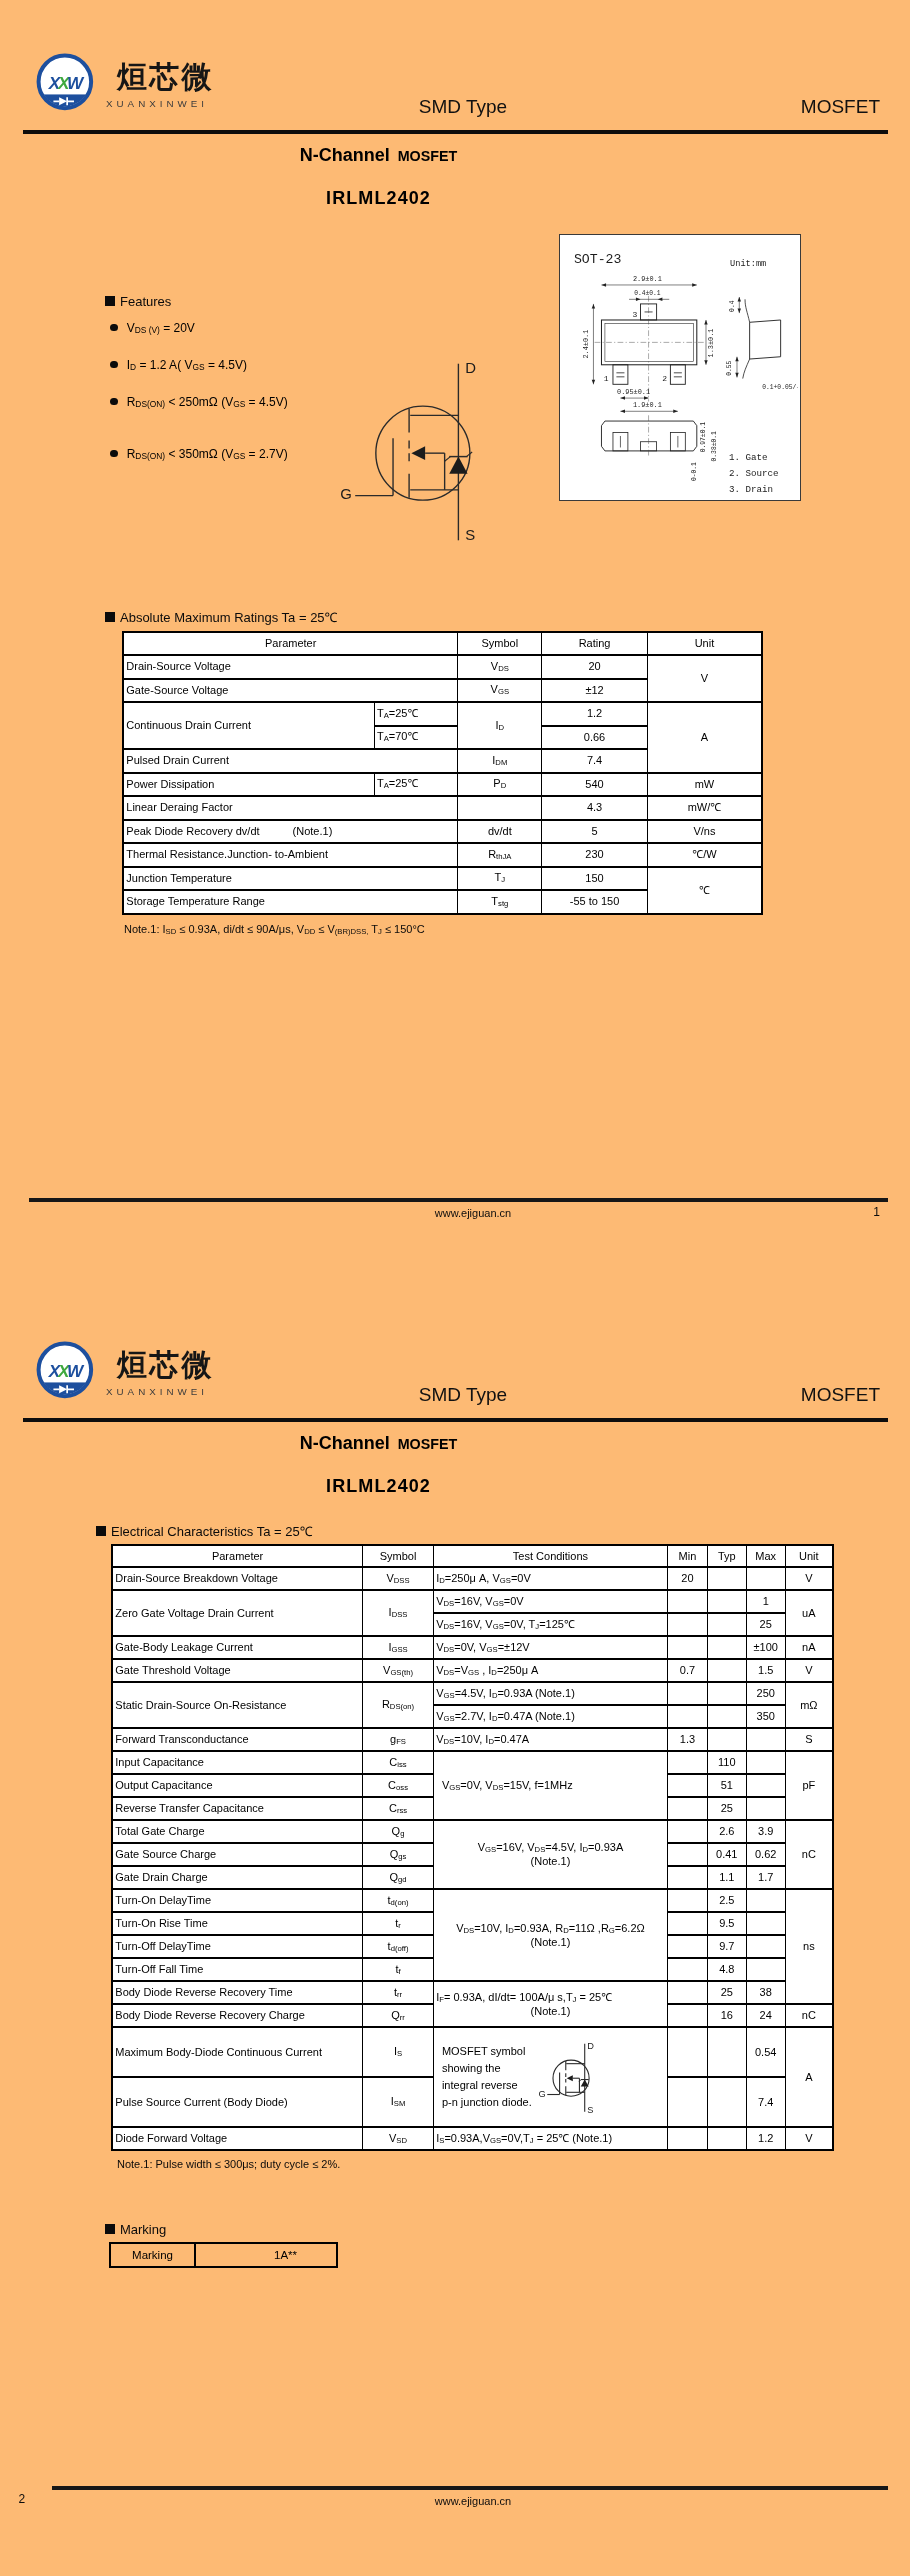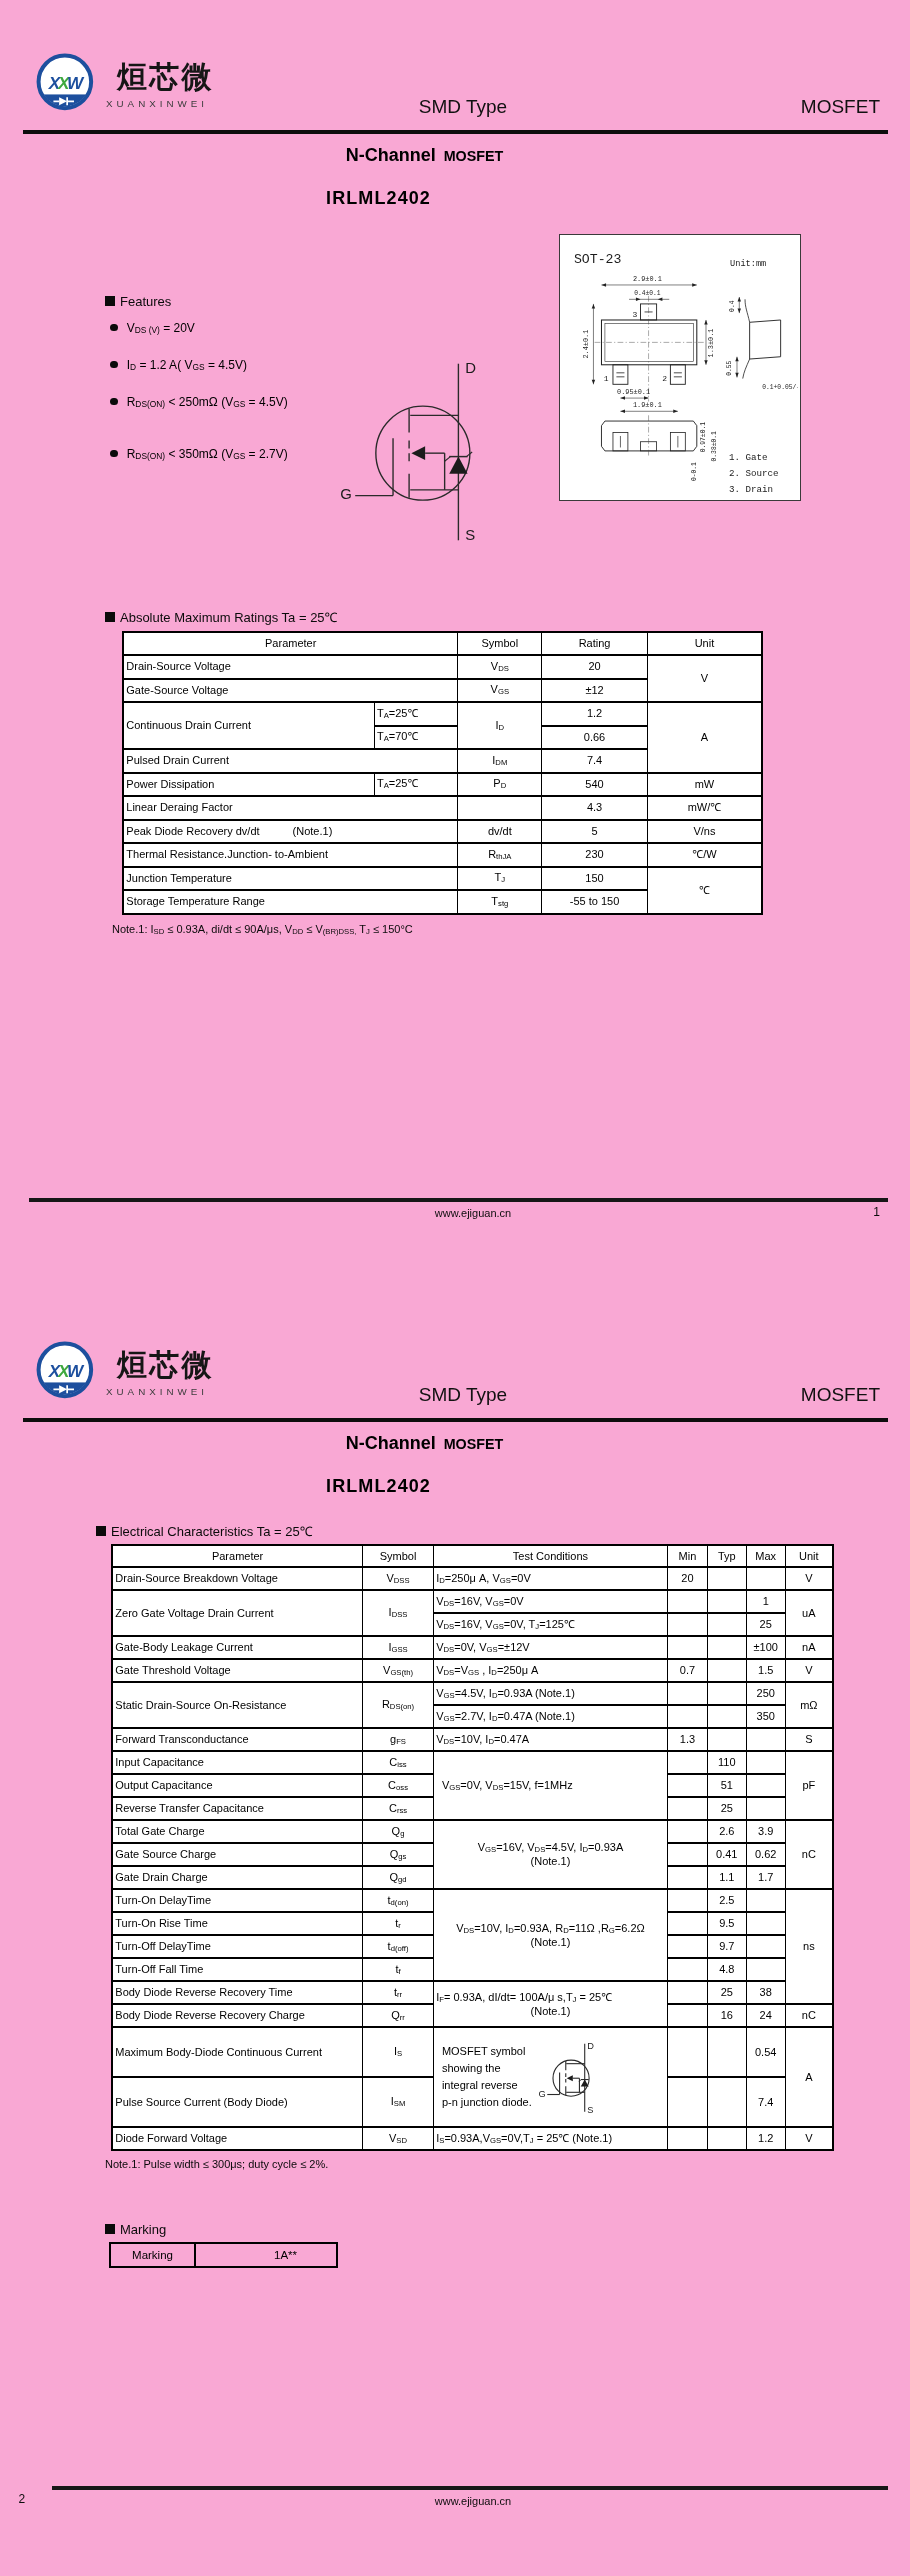--- a/index.html
+++ b/index.html
@@ -1,43 +1,43 @@
 <!DOCTYPE html>
 <html style="font-size:9.2px"><head>
 <meta charset="utf-8">
 <style>
   html,body{margin:0;padding:0;background:#fff;}
   body{width:910px;font-family:"Liberation Sans",sans-serif;color:#000;-webkit-font-smoothing:antialiased;}
-  .page{position:relative;width:910px;height:1288px;background:#f9a8d4;overflow:hidden;}
+  .page{position:relative;width:910px;height:1288px;background:#fdba74;overflow:hidden;}
   .abs{position:absolute;}
   .sb{font-size:0.7em;vertical-align:-0.14em;}
   
   .hdr-cn{position:absolute;left:117px;top:57px;font-size:30px;font-weight:bold;letter-spacing:2.3px;color:#161616;}
   .hdr-en{position:absolute;left:106px;top:98px;font-size:9.8px;letter-spacing:4px;color:#3c3c3c;}
   .hdr-center{position:absolute;left:8px;top:96px;width:100%;text-align:center;font-size:19px;color:#111;}
   .hdr-right{position:absolute;right:30px;top:96px;font-size:19px;color:#111;}
   .rule{position:absolute;left:23px;top:130px;width:865px;height:4px;background:#0d0d0d;}
-  .doc-title{position:absolute;left:0;top:145px;width:757px;text-align:center;font-weight:bold;margin-left:46px;}
+  .doc-title{position:absolute;left:0;top:145px;width:757px;text-align:center;font-weight:bold;}
   .doc-title .t1{font-size:18px;}
   .doc-title .t2{font-size:14.3px;margin-left:8px;}
   .part-no{position:absolute;left:0;top:188px;width:757px;text-align:center;font-size:18px;font-weight:bold;letter-spacing:1.1px;}
   .sec-head{position:absolute;font-size:13px;color:#0b0b0b;}
   .sec-head .sq{display:inline-block;width:9.8px;height:9.8px;background:#0b0b0b;margin-right:5.2px;}
   
   .feat-item{position:absolute;font-size:12px;}
   .feat-item .dot{display:inline-block;width:7.5px;height:7.5px;border-radius:50%;background:#0b0b0b;margin-right:9.2px;vertical-align:0.6px;}
   
   .pkg-box{position:absolute;left:559px;top:234px;width:240px;height:265px;border:1.1px solid #3a3a3a;background:#fff;}
   
   table.ds{border-collapse:collapse;background:#fff;}
   table.ds td,table.ds th{border-style:solid;border-color:#000;border-width:2.3px 1.7px;font-weight:normal;font-size:11px;padding:0 2.3px;line-height:1.15;}
   table.ds{border:2.3px solid #000;}
   td.l{text-align:left;padding-left:6.3px;}
   td.c,th{text-align:center;}
-  .note-line{position:absolute;font-size:11px;color:#0b0b0b;}
+  .note-line{position:absolute;font-size:11px;color:#0b0b0b;margin-left:12px;}
   
   .foot-bar{position:absolute;height:4px;background:#161616;}
   .foot-url{position:absolute;left:18px;width:100%;text-align:center;font-size:11px;color:#0d0d0d;}
   .foot-num{position:absolute;font-size:12px;color:#0d0d0d;}
   
   .mark-table{border-collapse:collapse;}
   .mark-table td{border:2.3px solid #000;font-size:11.5px;text-align:center;}
   svg text{font-family:"Liberation Mono","DejaVu Sans Mono",monospace;fill:#1c1c1c;}
   svg .lbl-sans{font-family:"Liberation Sans",sans-serif;}
 </style>

